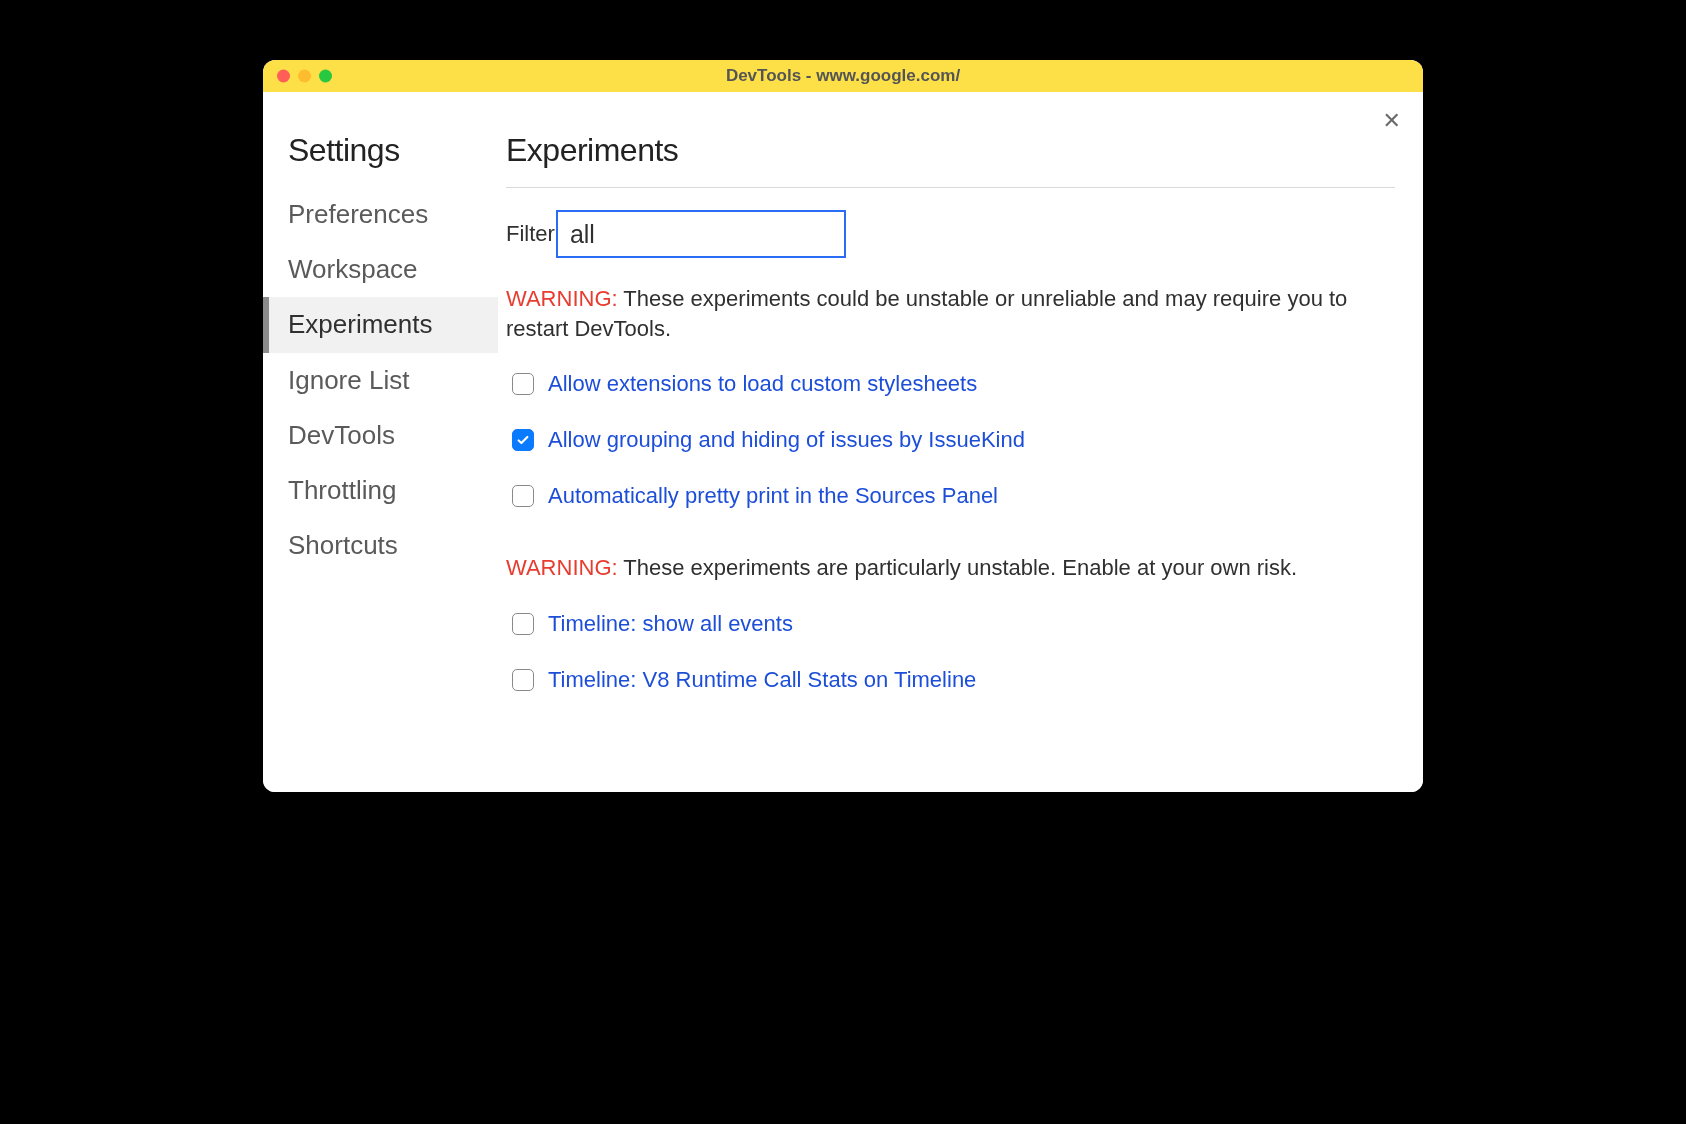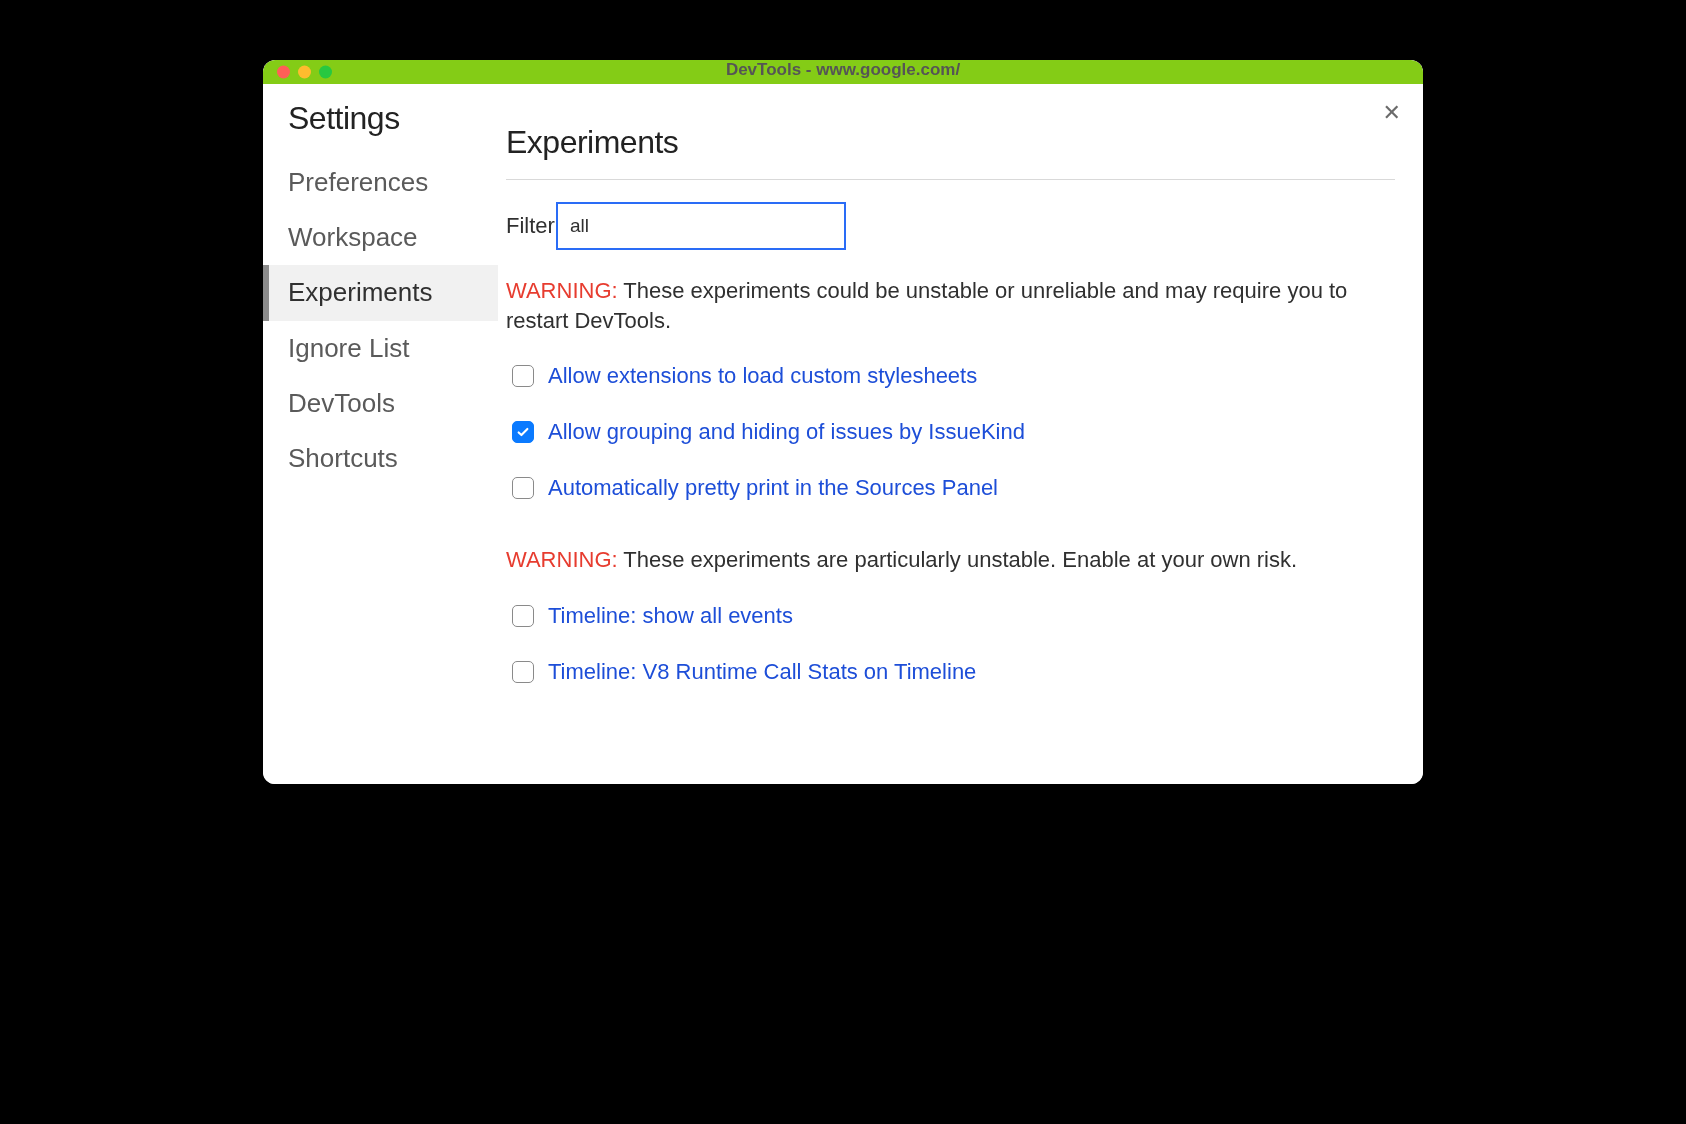--- a/index.html
+++ b/index.html
@@ -18,24 +18,24 @@
       padding-top: 60px;
     }
     .window {
       width: 1160px;
       background: #fff;
       border-radius: 12px;
       overflow: hidden;
       box-shadow: 0 20px 60px rgba(0,0,0,0.5);
     }
     .titlebar {
-      height: 24px;
-      background: #84cc16;
-      display: flex;
-      align-items: flex-start;
+      height: 32px;
+      background: #fde047;
+      display: flex;
+      align-items: center;
       position: relative;
       border-top-left-radius: 12px;
       border-top-right-radius: 12px;
     }
     .traffic-lights {
       display: flex;
       gap: 8px;
       position: absolute;
       left: 14px;
       top: 50%;
@@ -67,21 +67,21 @@
       top: 18px;
       right: 22px;
       font-size: 22px;
       color: #6b6b6b;
       cursor: pointer;
       font-weight: 400;
       line-height: 1;
     }
     .sidebar {
       width: 235px;
-      padding-top: 16px;
+      padding-top: 40px;
       flex-shrink: 0;
     }
     .sidebar-heading {
       font-size: 32px;
       font-weight: 400;
       color: #222;
       padding: 0 0 18px 25px;
       letter-spacing: -0.5px;
     }
     .sidebar-item {
@@ -125,21 +125,21 @@
       margin-bottom: 26px;
     }
     .filter-label {
       font-size: 22px;
       color: #303030;
     }
     .filter-input {
       width: 290px;
       height: 48px;
       border: 2px solid #2a6cf6;
-      font-size: 19px;
+      font-size: 25px;
       padding: 0 12px;
       outline: none;
       color: #303030;
       font-family: inherit;
     }
     .warning-block {
       font-size: 22px;
       line-height: 1.35;
       margin-bottom: 22px;
       color: #303030;
@@ -210,20 +210,21 @@
 
     <div class="close-x">✕</div>
 
     <div class="sidebar">
       <div class="sidebar-heading">Settings</div>
       <div class="sidebar-item">Preferences</div>
       <div class="sidebar-item">Workspace</div>
       <div class="sidebar-item active">Experiments</div>
       <div class="sidebar-item">Ignore List</div>
       <div class="sidebar-item">DevTools</div>
+      <div class="sidebar-item">Throttling</div>
       <div class="sidebar-item">Shortcuts</div>
     </div>
 
     <div class="main">
       <div class="page-title">Experiments</div>
 
       <div class="filter-row">
         <span class="filter-label">Filter</span>
         <input class="filter-input" type="text" value="all" style="">
       </div>

